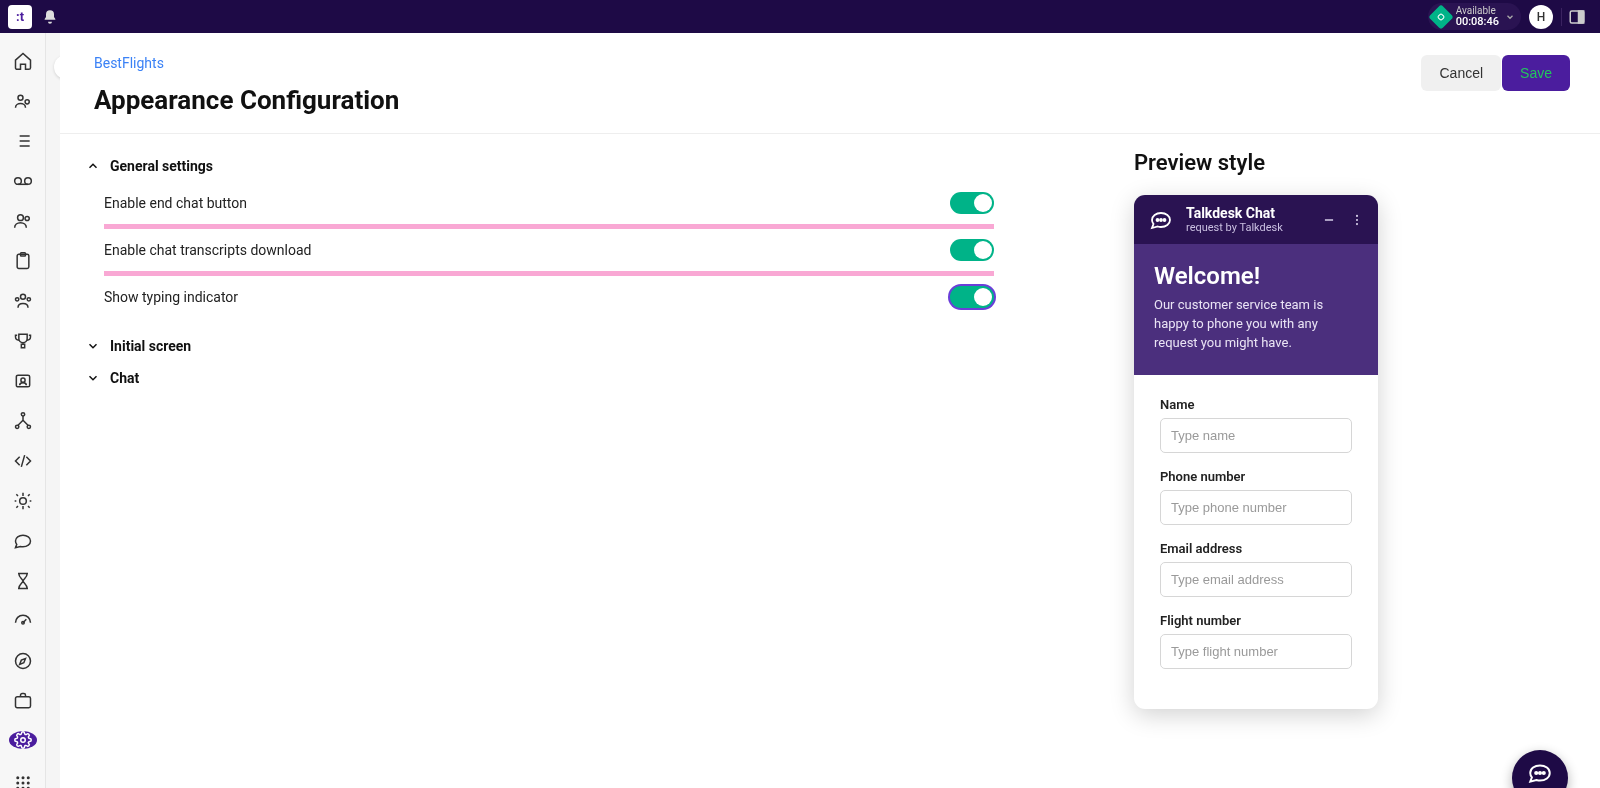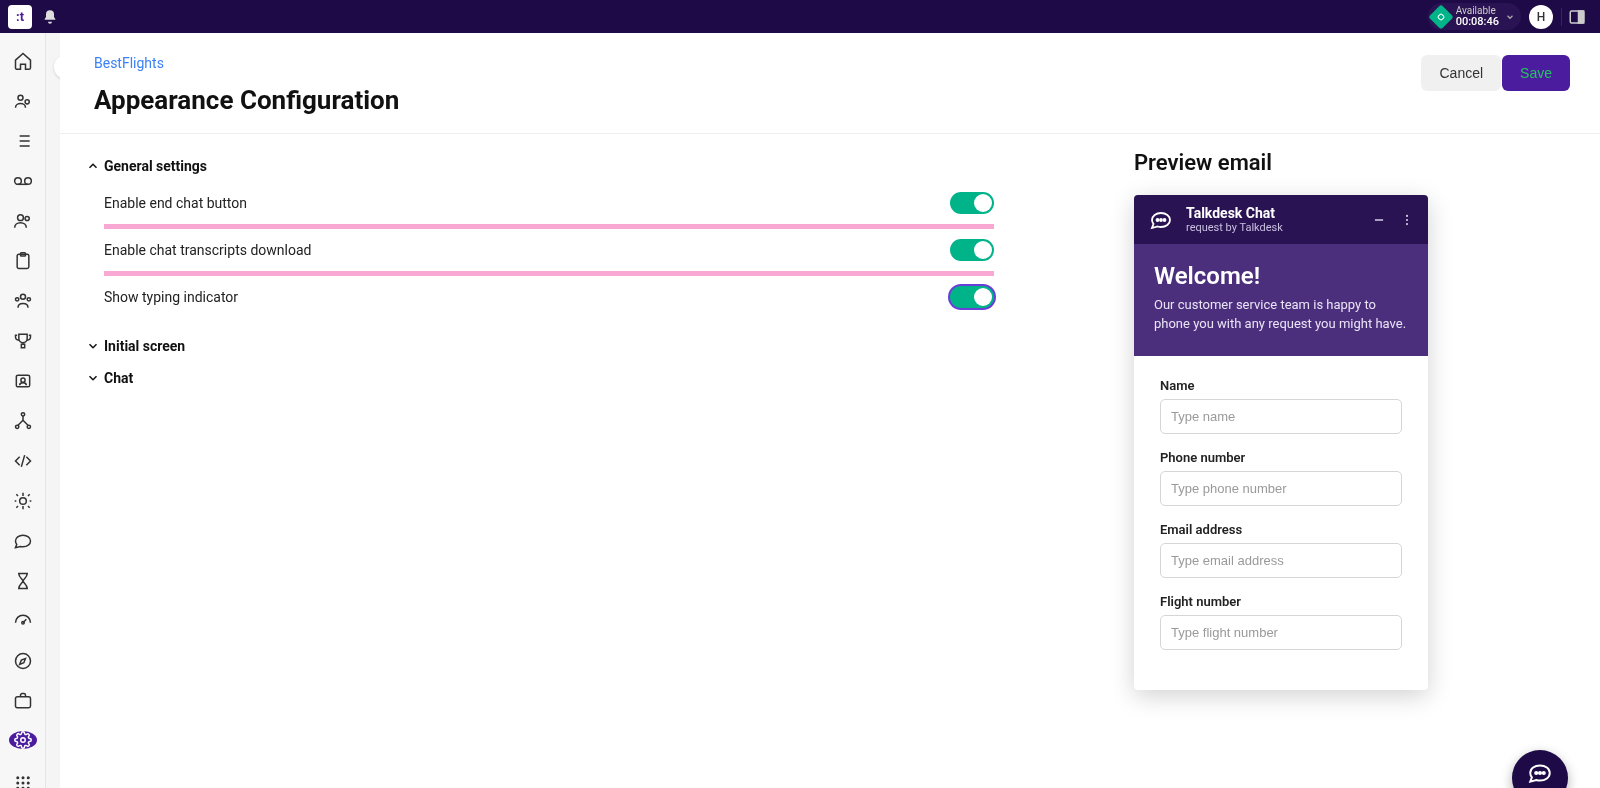--- a/index.html
+++ b/index.html
@@ -36,36 +36,36 @@
   .header-titles {}
   .breadcrumb { font-size:14px; color:#3b82f6; margin-bottom:14px;}
   .page-title { font-size:26px; font-weight:700; color:#111;}
   .header-actions { margin-left:auto; display:flex; gap:1px; align-items:center;}
   .btn { font-size:14px; padding:10px 18px; border-radius:6px; border:none; cursor:pointer; font-weight:500;}
   .btn-cancel { background:#f0f0f0; color:#333;}
   .btn-save { background:#4b1d9e; color:#22c55e;}
 
   .content { display:flex; padding:16px 30px 30px 24px; gap:40px; height:calc(100% - 95px);}
   .settings-col { flex:1; max-width: 1010px;}
-  .section-head { display:flex; align-items:center; gap:2px; padding:8px 0; cursor:pointer;}
+  .section-head { display:flex; align-items:center; gap:8px; padding:8px 0; cursor:pointer;}
   .section-head .chev { width:18px; display:flex; justify-content:center; color:#111;}
   .section-head .label { font-size:14px; font-weight:700; color:#111;}
   .section-body { margin-left:20px;}
   .setting-row { display:flex; align-items:center; padding:10px 0; border-bottom:5px solid #f9a8d4; justify-content:space-between; max-width: 890px;}
   .setting-row:last-child { border-bottom:none;}
   .setting-label { font-size:14px; color:#222;}
   .toggle { position:relative; width:44px; height:22px; background:#00b388; border-radius:12px; cursor:pointer;}
   .toggle .knob { position:absolute; width:18px; height:18px; background:#fff; border-radius:50%; top:2px; right:2px;}
   .toggle.focused { box-shadow: 0 0 0 2px #6a3ed8;}
   .sections-gap { height:12px;}
 
   
   .preview-col { width: 320px;}
   .preview-title { font-size:22px; font-weight:600; color:#111; margin-bottom:20px;}
-  .chat-widget { width: 294px; border-radius:4px; box-shadow:0 6px 24px rgba(0,0,0,.18); overflow:hidden; background:#fff;}
+  .chat-widget { width: 244px; border-radius:11px; box-shadow:0 6px 24px rgba(0,0,0,.18); overflow:hidden; background:#fff;}
   .chat-header { background:#2a1352; color:#fff; padding:10px 14px; display:flex; align-items:center; gap:12px;}
   .chat-icon { width:26px; height:26px; display:flex; align-items:center; justify-content:center;}
   .chat-header-text .title { font-size:14px; font-weight:700;}
   .chat-header-text .sub { font-size:11px; color:#c9bfe0;}
   .chat-header-actions { margin-left:auto; display:flex; gap:14px; color:#d6cfe8;}
   .chat-welcome { background:#4b2f7d; color:#fff; padding:18px 20px 22px;}
   .chat-welcome .w-title { font-size:24px; font-weight:600; margin-bottom:6px;}
   .chat-welcome .w-body { font-size:13px; line-height:1.45; color:#eae4f5;}
   .chat-form { padding:22px 26px 40px; display:flex; flex-direction:column; gap:16px;}
   .form-field .f-label { font-size:13px; font-weight:600; color:#222; margin-bottom:6px; display:block;}
@@ -307,21 +307,21 @@
         <span class="chev">
             <svg width="14" height="14" viewBox="0 0 24 24" fill="none" stroke="currentColor" stroke-width="2.5">
               <path d="M6 9l6 6 6-6"></path>
             </svg>
           </span>
         <span class="label">Chat</span>
       </div>
     </div>
 
     <div class="preview-col">
-      <div class="preview-title">Preview email</div>
+      <div class="preview-title">Preview style</div>
       <div class="chat-widget">
         <div class="chat-header">
           <div class="chat-icon">
             <svg width="24" height="24" viewBox="0 0 24 24" fill="none" stroke="currentColor" stroke-width="1.8">
                 <path d="M21 12c0 4-4 7-9 7-1.2 0-2.3-.2-3.3-.5L3 20l1.5-4C3.5 14.7 3 13.4 3 12c0-4 4-7 9-7s9 3 9 7z"></path>
                 <circle cx="8.5" cy="12" r="1" fill="currentColor"></circle>
                 <circle cx="12" cy="12" r="1" fill="currentColor"></circle>
                 <circle cx="15.5" cy="12" r="1" fill="currentColor"></circle>
               </svg>
           </div>

